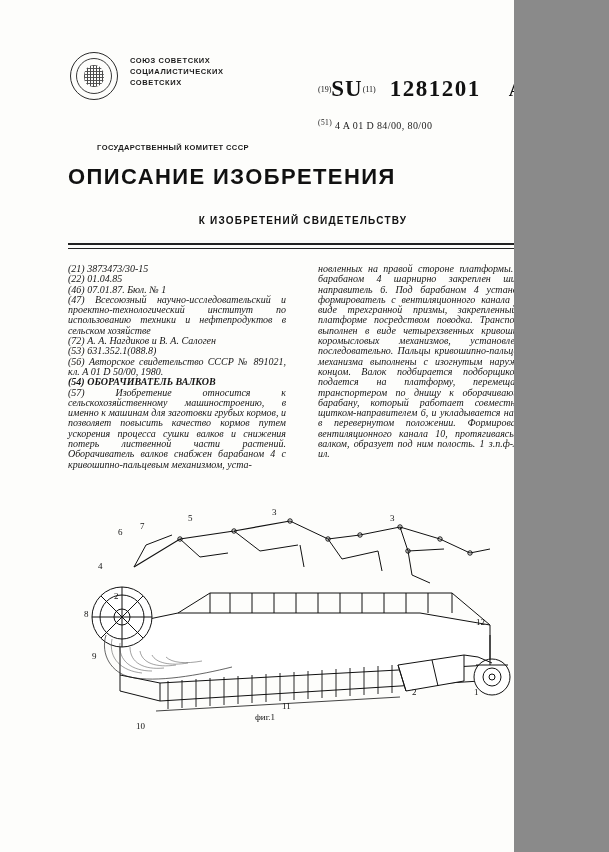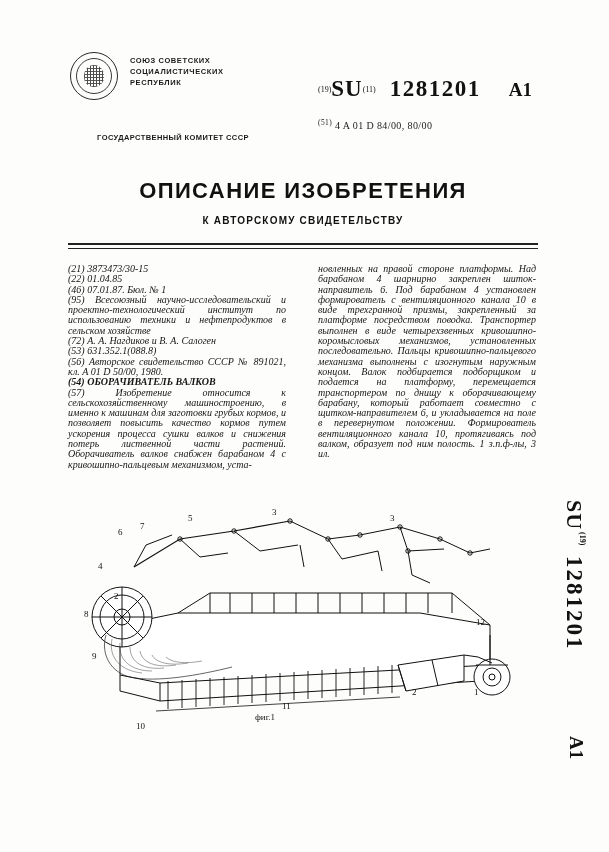--- a/index.html
+++ b/index.html
@@ -5,21 +5,21 @@
   html, body {
     margin: 0;
     padding: 0;
     background: #8a8a8a;
   }
   body {
     font-family: "Liberation Serif", serif;
   }
   .page {
     position: relative;
-    width: 609px;
+    width: 514px;
     height: 852px;
     background: #0ea5e9;
     overflow: hidden;
   }
   .sheet {
     position: absolute;
     left: 0; top: 0;
     width: 609px; height: 852px;
     background: #fdfdfb;
   }
@@ -57,21 +57,21 @@
     font-family: "Liberation Sans", sans-serif;
     font-size: 7.5px;
     font-weight: bold;
     letter-spacing: 0.6px;
     line-height: 11px;
     color: #1a1a1a;
   }
 
   .committee {
     position: absolute;
-    left: 68px; top: 132px;
+    left: 68px; top: 142px;
     width: 210px;
     font-family: "Liberation Sans", sans-serif;
     font-size: 7.5px;
     font-weight: bold;
     letter-spacing: 0.4px;
     line-height: 11px;
     text-align: center;
     color: #1a1a1a;
   }
 
@@ -109,23 +109,23 @@
     position: absolute;
     left: 318px; top: 118px;
     font-size: 10px;
     color: #1a1a1a;
     letter-spacing: 0.4px;
   }
   .ipc .sup { font-size: 7.5px; vertical-align: 4px; }
 
   .title-main {
     position: absolute;
-    left: 68px; top: 178px;
+    left: 68px; top: 164px;
     width: 470px;
-    text-align: center;
+    text-align: left;
     font-family: "Liberation Sans", sans-serif;
     font-size: 22px;
     font-weight: bold;
     letter-spacing: 1.4px;
     color: #111;
   }
   .title-sub {
     position: absolute;
     left: 68px; top: 215px;
     width: 470px;
@@ -235,45 +235,45 @@
 <body>
 
 <div class="page">
   <div class="sheet">
 
     <div class="emblem"></div>
 
     <div class="ussr-lines">
       <div>СОЮЗ СОВЕТСКИХ</div>
       <div>СОЦИАЛИСТИЧЕСКИХ</div>
-      <div>РЕСПУБЛИК</div>
+      <div>СОВЕТСКИХ</div>
     </div>
 
     <div class="committee">
       <div>ГОСУДАРСТВЕННЫЙ КОМИТЕТ СССР</div>
     </div>
 
     <div class="doc-code">
       <span class="sup">(19)</span><span class="su">SU</span><span class="sup">(11)</span><span class="num">1281201</span><span class="kind">A1</span>
     </div>
 
     <div class="ipc">
       <span class="sup">(51)</span>
       <span>4  A 01 D 84/00, 80/00</span>
     </div>
 
     <div class="title-main">ОПИСАНИЕ ИЗОБРЕТЕНИЯ</div>
-    <div class="title-sub">К АВТОРСКОМУ СВИДЕТЕЛЬСТВУ</div>
+    <div class="title-sub">К ИЗОБРЕТЕНИЙ СВИДЕТЕЛЬСТВУ</div>
     <div class="rule-top"></div>
 
     <div class="col col-left">
       <p class="tight">(21) 3873473/30-15</p>
       <p class="tight">(22) 01.04.85</p>
       <p class="tight">(46) 07.01.87. Бюл. № 1</p>
-      <p class="tight">(95) Всесоюзный научно-исследовательский и проектно-технологический институт по использованию техники и нефтепродуктов в сельском хозяйстве</p>
+      <p class="tight">(47) Всесоюзный научно-исследовательский и проектно-технологический институт по использованию техники и нефтепродуктов в сельском хозяйстве</p>
       <p class="tight">(72) А. А. Нагдиков и В. А. Салоген</p>
       <p class="tight">(53) 631.352.1(088.8)</p>
       <p class="tight">(56) Авторское свидетельство СССР № 891021, кл. A 01 D 50/00, 1980.</p>
       <p class="tight bold-head">(54) ОБОРАЧИВАТЕЛЬ ВАЛКОВ</p>
       <p class="tight">(57) Изобретение относится к сельскохозяйственному машиностроению, в именно к машинам для заготовки грубых кормов, и позволяет повысить качество кормов путем ускорения процесса сушки валков и снижения потерь лиственной части растений. Оборачиватель валков снабжен барабаном 4 с кривошипно-пальцевым механизмом, уста-</p>
     </div>
 
     <div class="col col-right">
       <p class="tight">новленных на правой стороне платформы. Над барабаном 4 шарнирно закреплен шиток-направитель 6. Под барабаном 4 установлен формирователь с вентиляционного канала 10 в виде трехгранной призмы, закрепленный за платформе посредством поводка. Транспортер выполнен в виде четырехзвенных кривошипно-коромысловых механизмов, установленных последовательно. Пальцы кривошипно-пальцевого механизма выполнены с изогнутым наружным концом. Валок подбирается подборщиком и подается на платформу, перемещается транспортером по днищу к оборачивающему барабану, который работает совместно с щитком-направителем 6, и укладывается на поле в перевернутом положении. Формирователь вентиляционного канала 10, протягиваясь под валком, образует под ним полость. 1 з.п.ф-лы, 3 ил.</p>
     </div>

